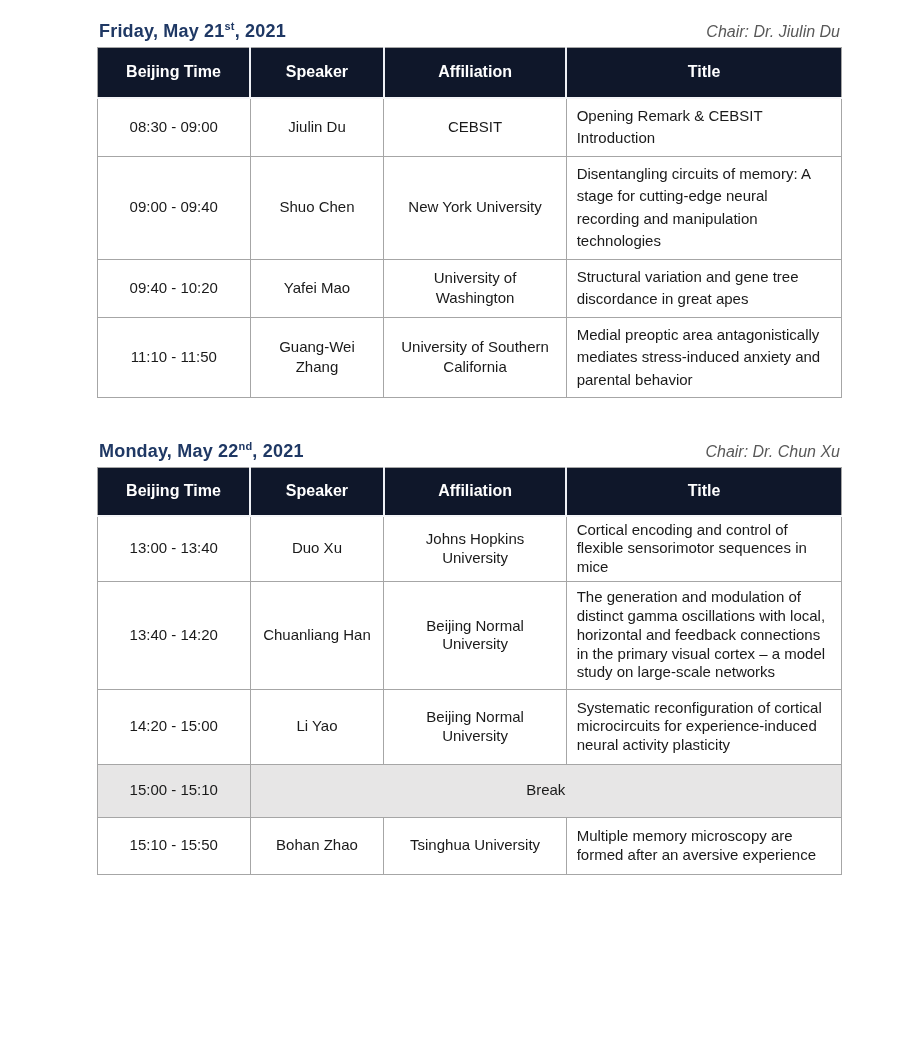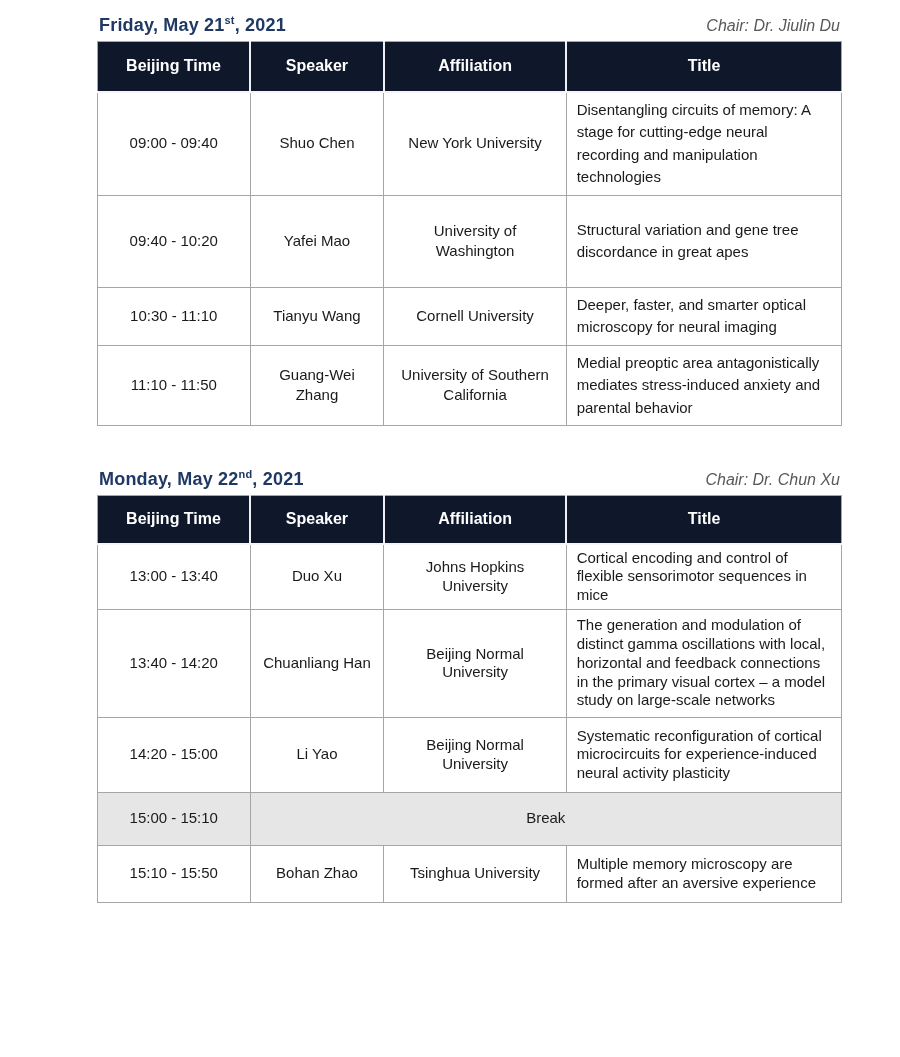--- a/index.html
+++ b/index.html
@@ -4,21 +4,21 @@
 <style>
   * { box-sizing: border-box; }
   html, body { margin: 0; padding: 0; }
   body {
     width: 900px; height: 1057px;
     background: #ffffff;
     font-family: "Liberation Sans", sans-serif;
     color: #1a1a1a;
     overflow: hidden;
   }
-  .page { padding: 14px 58px 0 97px; }
+  .page { padding: 20px 58px 0 97px; }
 
   .session { margin-bottom: 0; }
   .session + .session { margin-top: 42px; }
 
   .session-header {
     display: flex; justify-content: space-between; align-items: baseline;
     margin-bottom: 5px; padding: 0 2px;
   }
   .session-date {
     margin: 0; font-size: 18px; font-weight: bold; color: #1f3864;
@@ -102,36 +102,36 @@
       <thead>
         <tr>
           <th>Beijing Time</th>
           <th>Speaker</th>
           <th>Affiliation</th>
           <th>Title</th>
         </tr>
       </thead>
       <tbody>
         <tr>
+          <td class="time-cell">08:30 - 09:00</td>
+          <td class="speaker-cell">Jiulin Du</td>
+          <td class="affiliation-cell">CEBSIT</td>
+          <td class="title-cell">Opening Remark &amp; CEBSIT Introduction</td>
+        </tr>
+        <tr>
           <td class="time-cell">09:00 - 09:40</td>
           <td class="speaker-cell">Shuo Chen</td>
           <td class="affiliation-cell">New York University</td>
           <td class="title-cell">Disentangling circuits of memory: A stage for cutting-edge neural recording and manipulation technologies</td>
         </tr>
         <tr>
           <td class="time-cell">09:40 - 10:20</td>
           <td class="speaker-cell">Yafei Mao</td>
           <td class="affiliation-cell">University of Washington</td>
           <td class="title-cell">Structural variation and gene tree discordance in great apes</td>
-        </tr>
-        <tr>
-          <td class="time-cell">10:30 - 11:10</td>
-          <td class="speaker-cell">Tianyu Wang</td>
-          <td class="affiliation-cell">Cornell University</td>
-          <td class="title-cell">Deeper, faster, and smarter optical microscopy for neural imaging</td>
         </tr>
         <tr>
           <td class="time-cell">11:10 - 11:50</td>
           <td class="speaker-cell">Guang-Wei Zhang</td>
           <td class="affiliation-cell">University of Southern California</td>
           <td class="title-cell">Medial preoptic area antagonistically mediates stress-induced anxiety and parental behavior</td>
         </tr>
       </tbody>
     </table>
   </section>

